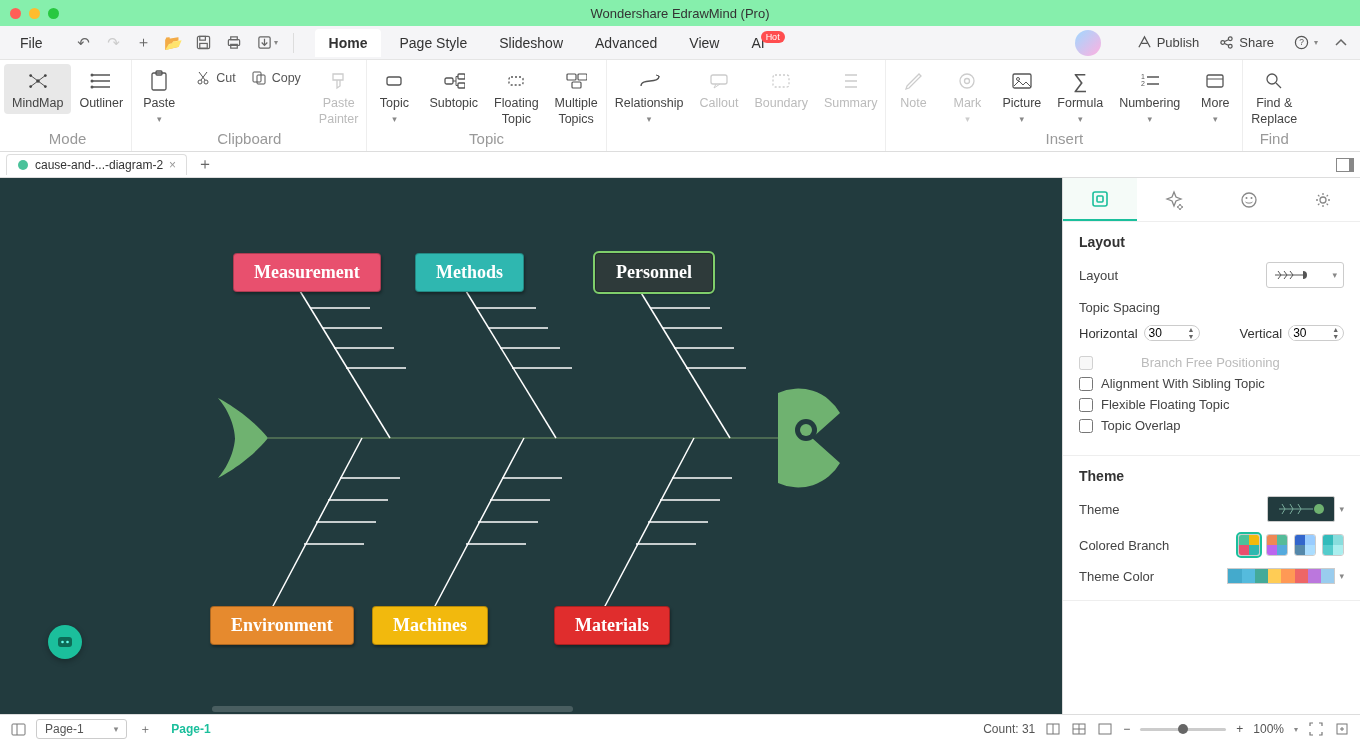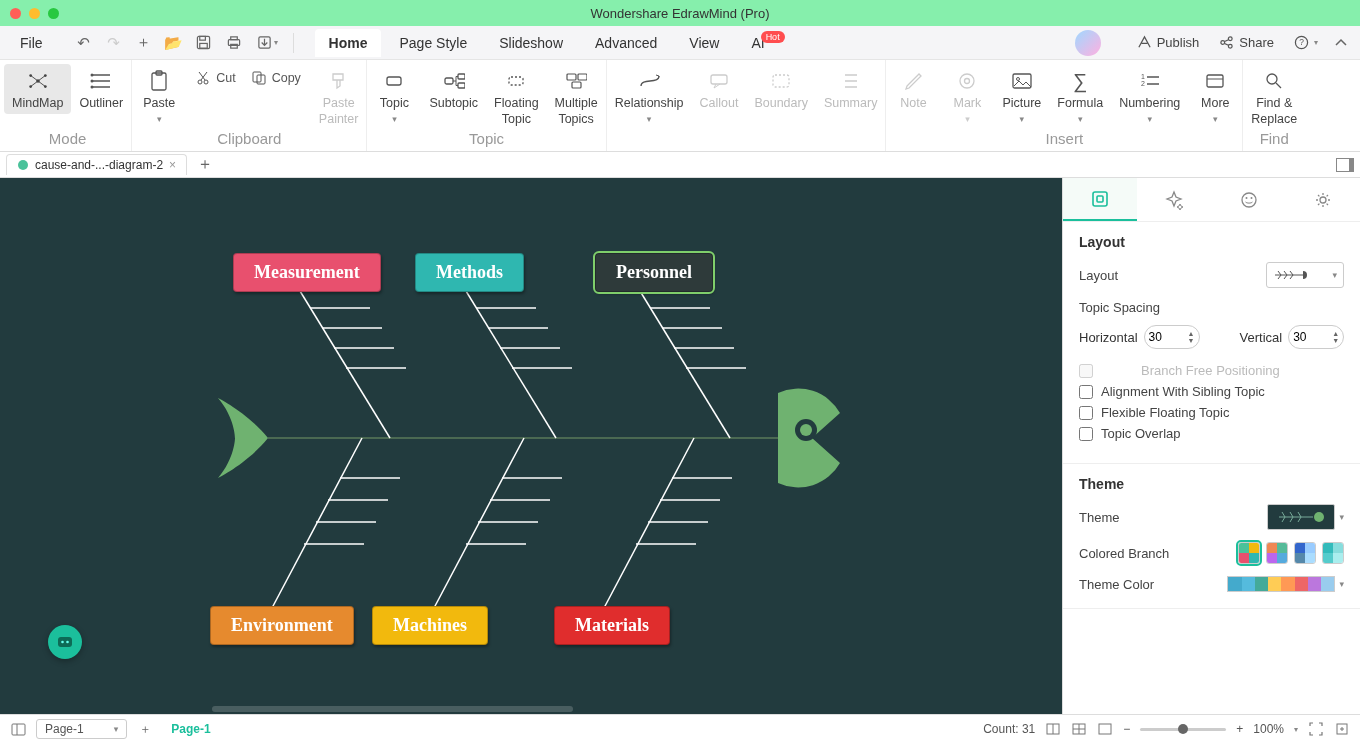--- a/index.html
+++ b/index.html
@@ -63,21 +63,21 @@
 .sidepanel { width: 298px; background: #fff; border-left: 1px solid #ddd; display: flex; flex-direction: column; }
 .panel-tabs { height: 44px; display: flex; border-bottom: 1px solid #eee; }
 .panel-tab { flex: 1; display: flex; align-items: center; justify-content: center; color: #888; cursor: pointer; }
 .panel-tab.active { color: #1bbf9c; border-bottom: 2px solid #1bbf9c; background: #f5fbf8; }
 .panel-body { flex: 1; overflow-y: auto; }
 .panel-section { padding: 12px 16px 16px; border-bottom: 1px solid #eee; }
 .panel-section h3 { font-size: 14px; font-weight: 700; margin-bottom: 12px; }
 .form-row { display: flex; align-items: center; justify-content: space-between; font-size: 13px; color: #444; margin-bottom: 12px; }
 .layout-preview { width: 78px; height: 26px; border: 1px solid #ccc; border-radius: 3px; display: flex; align-items: center; justify-content: space-between; padding: 0 6px; font-size: 10px; color: #555; }
 .spacing-row { display: flex; gap: 20px; }
-.spinbox { display: flex; align-items: center; border: 1px solid #ccc; border-radius: 12px; height: 24px; width: 56px; padding: 0 4px; justify-content: space-between; }
+.spinbox { display: flex; align-items: center; border: 1px solid #ccc; border-radius: 12px; height: 16px; width: 56px; padding: 0 4px; justify-content: space-between; }
 .spinbox input { border: none; width: 28px; font-size: 12px; outline: none; }
 .spin-arrows { display: flex; flex-direction: column; font-size: 7px; line-height: 7px; color: #666; cursor: pointer; }
 .check-row { display: flex; align-items: center; gap: 8px; font-size: 13px; color: #444; margin: 6px 0; }
 .check-row.disabled { color: #bbb; gap: 48px; }
 .check-row input { width: 14px; height: 14px; }
 .theme-thumb { width: 68px; height: 26px; background: #223b3e; border: 1px solid #ccc; border-radius: 2px; display:flex; align-items:center; justify-content:center; }
 .swatch-grid { display: flex; gap: 6px; }
 .swatch { width: 22px; height: 22px; border: 1px solid #ccc; border-radius: 3px; display: grid; grid-template-columns: 1fr 1fr; grid-template-rows: 1fr 1fr; overflow: hidden; cursor: pointer; }
 .swatch.sel { outline: 2px solid #1bbf9c; }
 .swatch div { }

